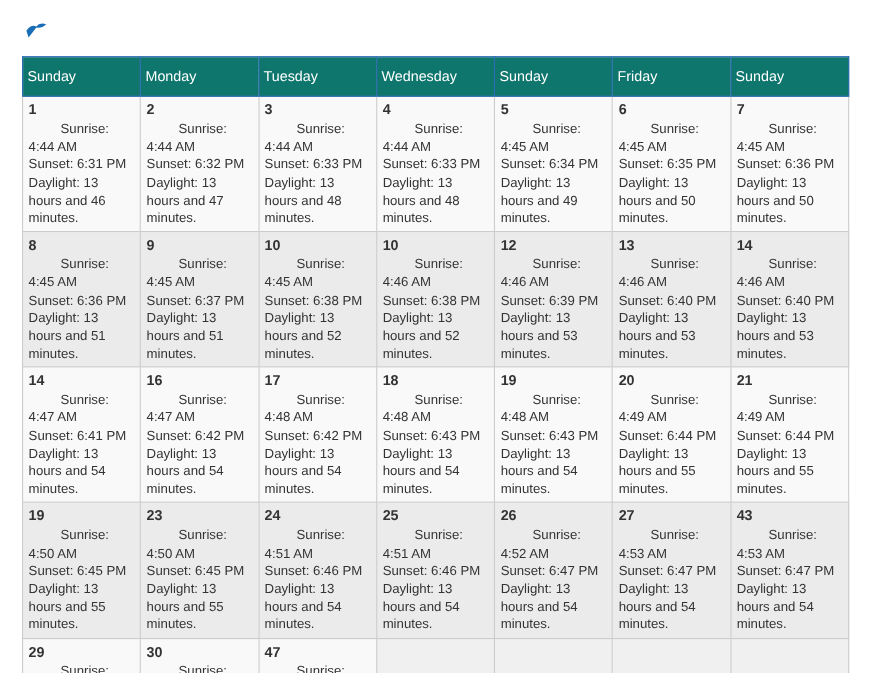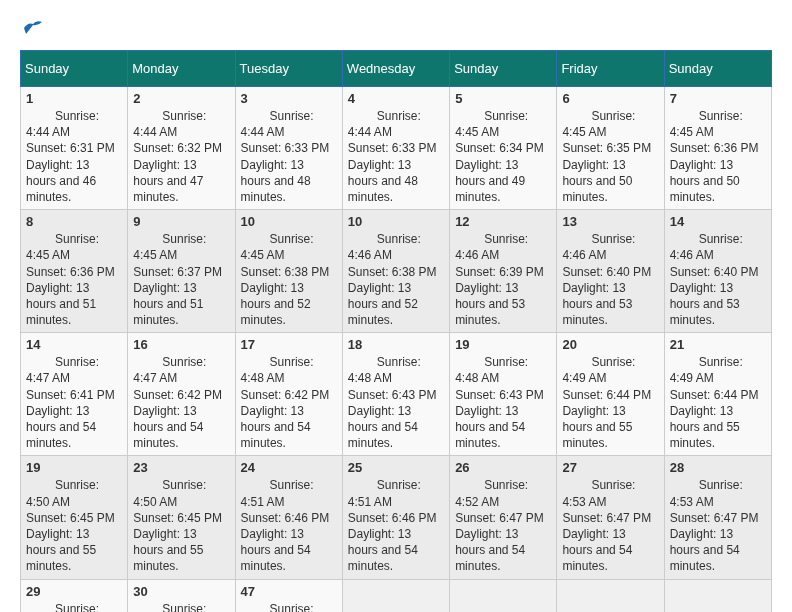--- a/index.html
+++ b/index.html
@@ -236,21 +236,21 @@
       </td>
         <td>
         <span class="day-num">26</span>
         <span class="day-info">Sunrise: 4:52 AM<br>Sunset: 6:47 PM<br>Daylight: 13 hours and 54 minutes.</span>
       </td>
         <td>
         <span class="day-num">27</span>
         <span class="day-info">Sunrise: 4:53 AM<br>Sunset: 6:47 PM<br>Daylight: 13 hours and 54 minutes.</span>
       </td>
         <td>
-        <span class="day-num">28</span>
+        <span class="day-num">43</span>
         <span class="day-info">Sunrise: 4:53 AM<br>Sunset: 6:47 PM<br>Daylight: 13 hours and 54 minutes.</span>
       </td>
       </tr>
       <tr>
         <td>
         <span class="day-num">29</span>
         <span class="day-info">Sunrise: 4:54 AM<br>Sunset: 6:48 PM<br>Daylight: 13 hours and 53 minutes.</span>
       </td>
         <td>
         <span class="day-num">30</span>

